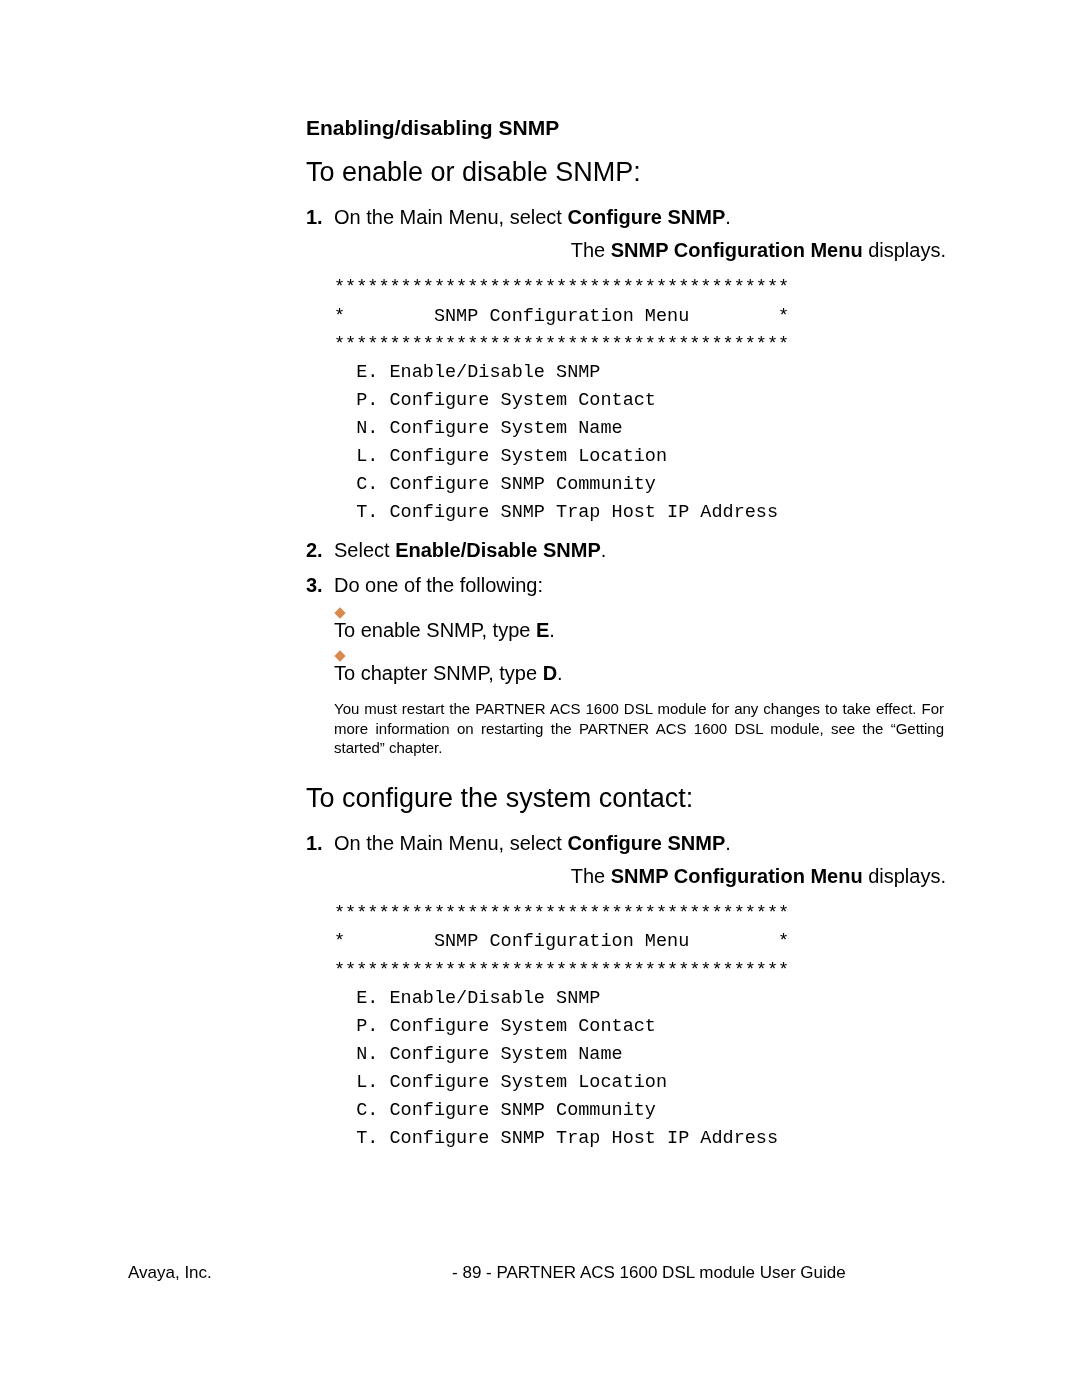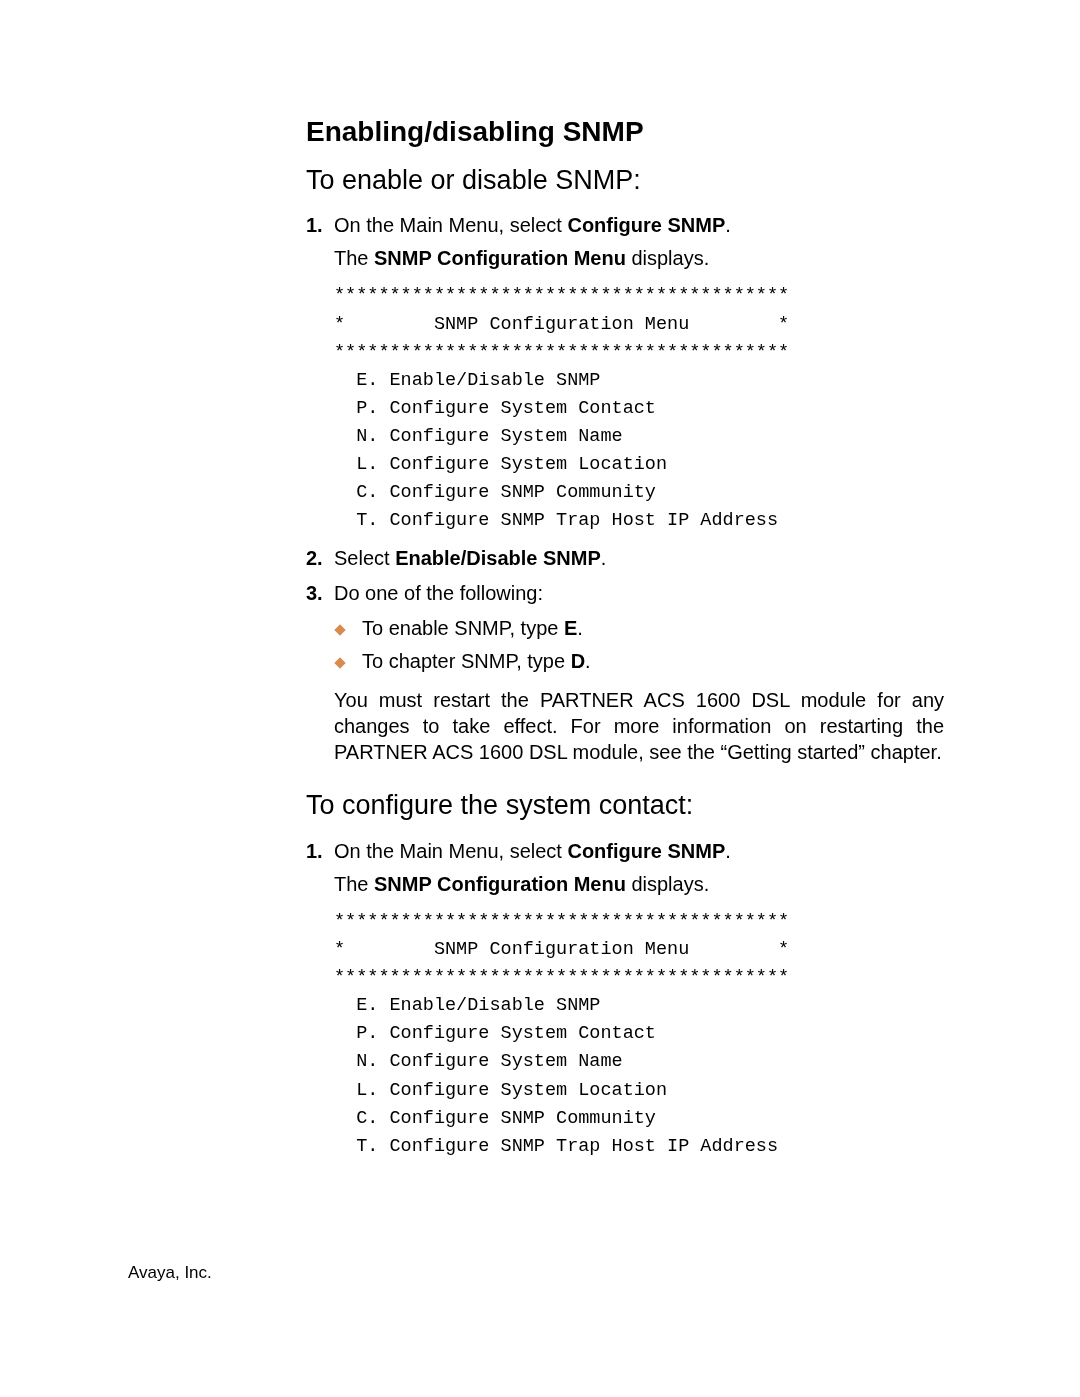--- a/index.html
+++ b/index.html
@@ -16,21 +16,21 @@
       position: relative;
     }
     .content {
       position: absolute;
       left: 306px;
       top: 116px;
       width: 640px;
     }
     .heading {
       font-weight: bold;
-      font-size: 28px;
+      font-size: 21px;
       margin-bottom: 14px;
     }
     .para {
       font-size: 27px;
       line-height: 1.35;
       margin-bottom: 14px;
     }
     .step {
       display: flex;
       font-size: 20px;
@@ -40,37 +40,39 @@
     .step-num {
       font-weight: bold;
       width: 28px;
       flex-shrink: 0;
     }
     .step-body {
       flex: 1;
     }
     .step-body .cont {
       margin-top: 6px;
+      text-align: right;
     }
     .bold {
       font-weight: bold;
     }
     .codeblock {
       font-family: "Courier New", Courier, monospace;
       font-size: 18.5px;
       line-height: 1.52;
       white-space: pre;
       margin: 10px 0 10px 28px;
     }
     .bullet {
       display: flex;
       font-size: 20px;
       line-height: 1.35;
       margin-left: 28px;
       margin-bottom: 6px;
+      flex-direction: column;
     }
     .bullet-icon {
       width: 28px;
       flex-shrink: 0;
       display: flex;
       align-items: center;
       justify-content: flex-start;
       padding-left: 2px;
     }
     .diamond {
@@ -78,21 +80,21 @@
       height: 8px;
       background: #d98a4f;
       transform: rotate(45deg);
       margin-top: 2px;
     }
     .bullet-body {
       flex: 1;
     }
     .justified {
       text-align: justify;
-      font-size: 20px;
+      font-size: 15px;
       line-height: 1.3;
       margin-left: 28px;
       margin-right: 2px;
       margin-top: 12px;
       margin-bottom: 22px;
     }
     .footer {
       position: absolute;
       bottom: 114px;
       left: 128px;
@@ -189,13 +191,14 @@
   P. Configure System Contact
   N. Configure System Name
   L. Configure System Location
   C. Configure SNMP Community
   T. Configure SNMP Trap Host IP Address</div>
 
 </div>
 
 <div class="footer">
   <div class="footer-left">Avaya, Inc.</div>
+  <div class="footer-center">- 89 -  PARTNER ACS 1600 DSL module User Guide</div>
 </div>
 
 </body></html>

